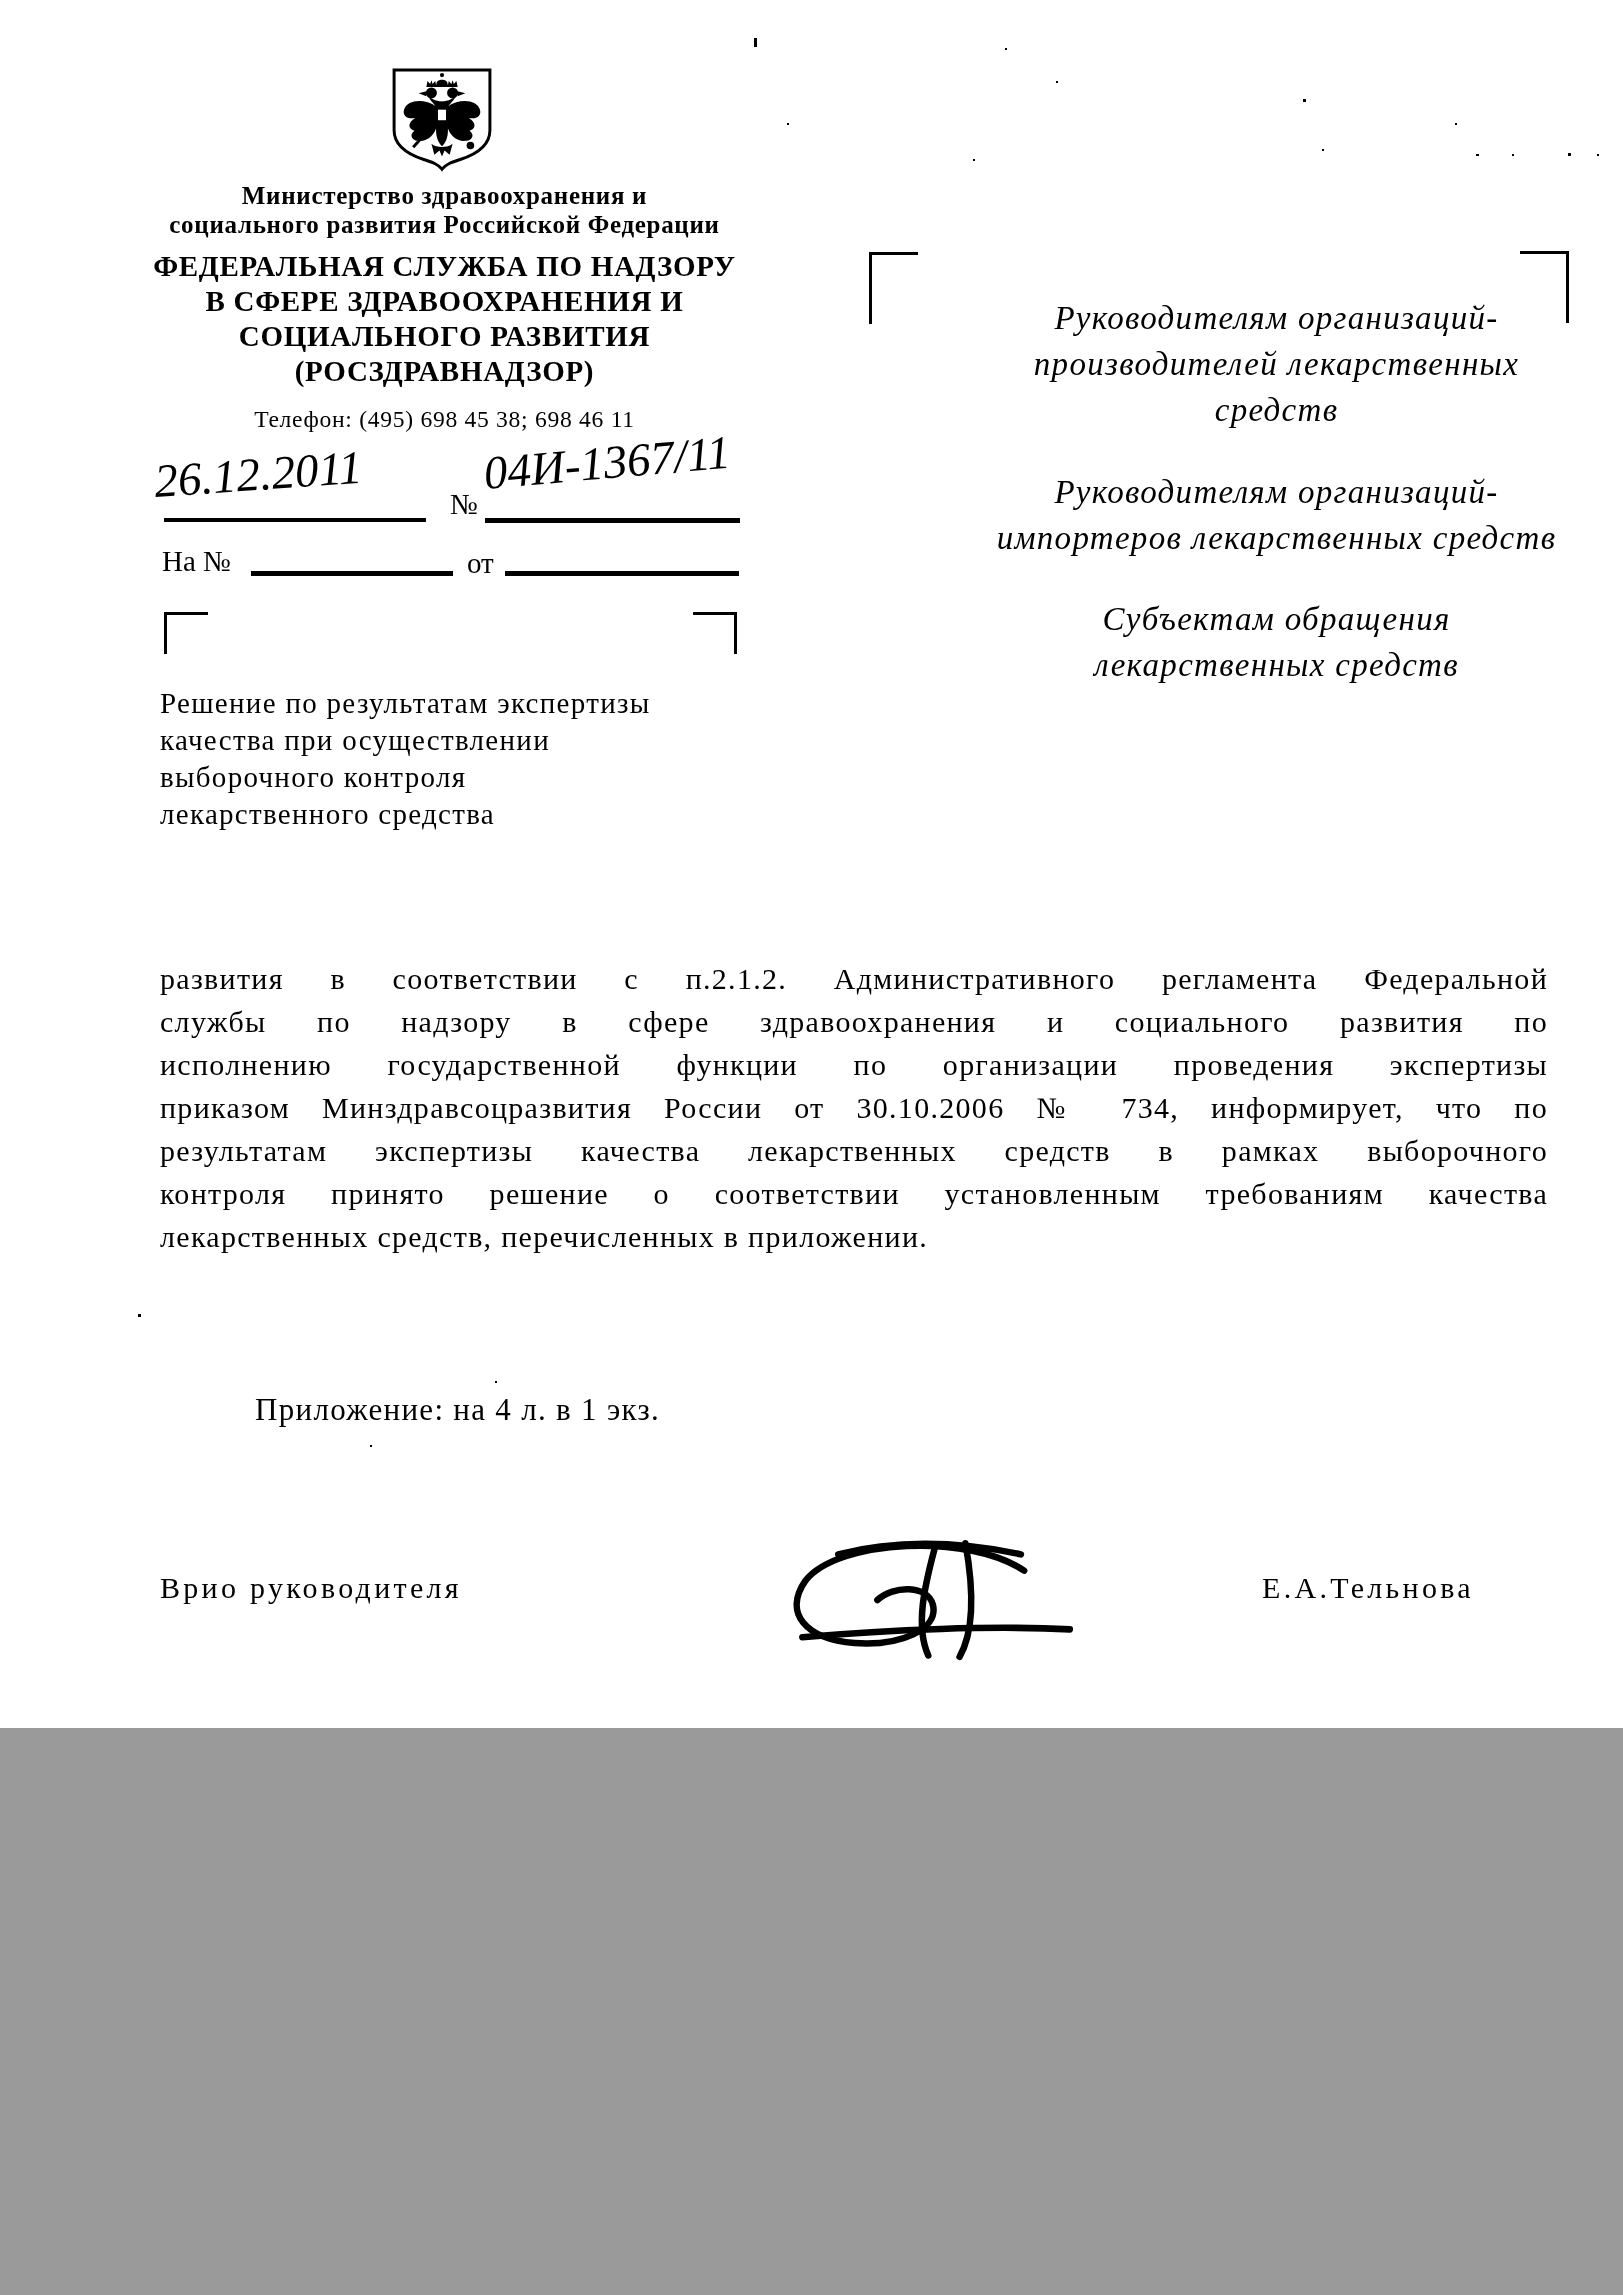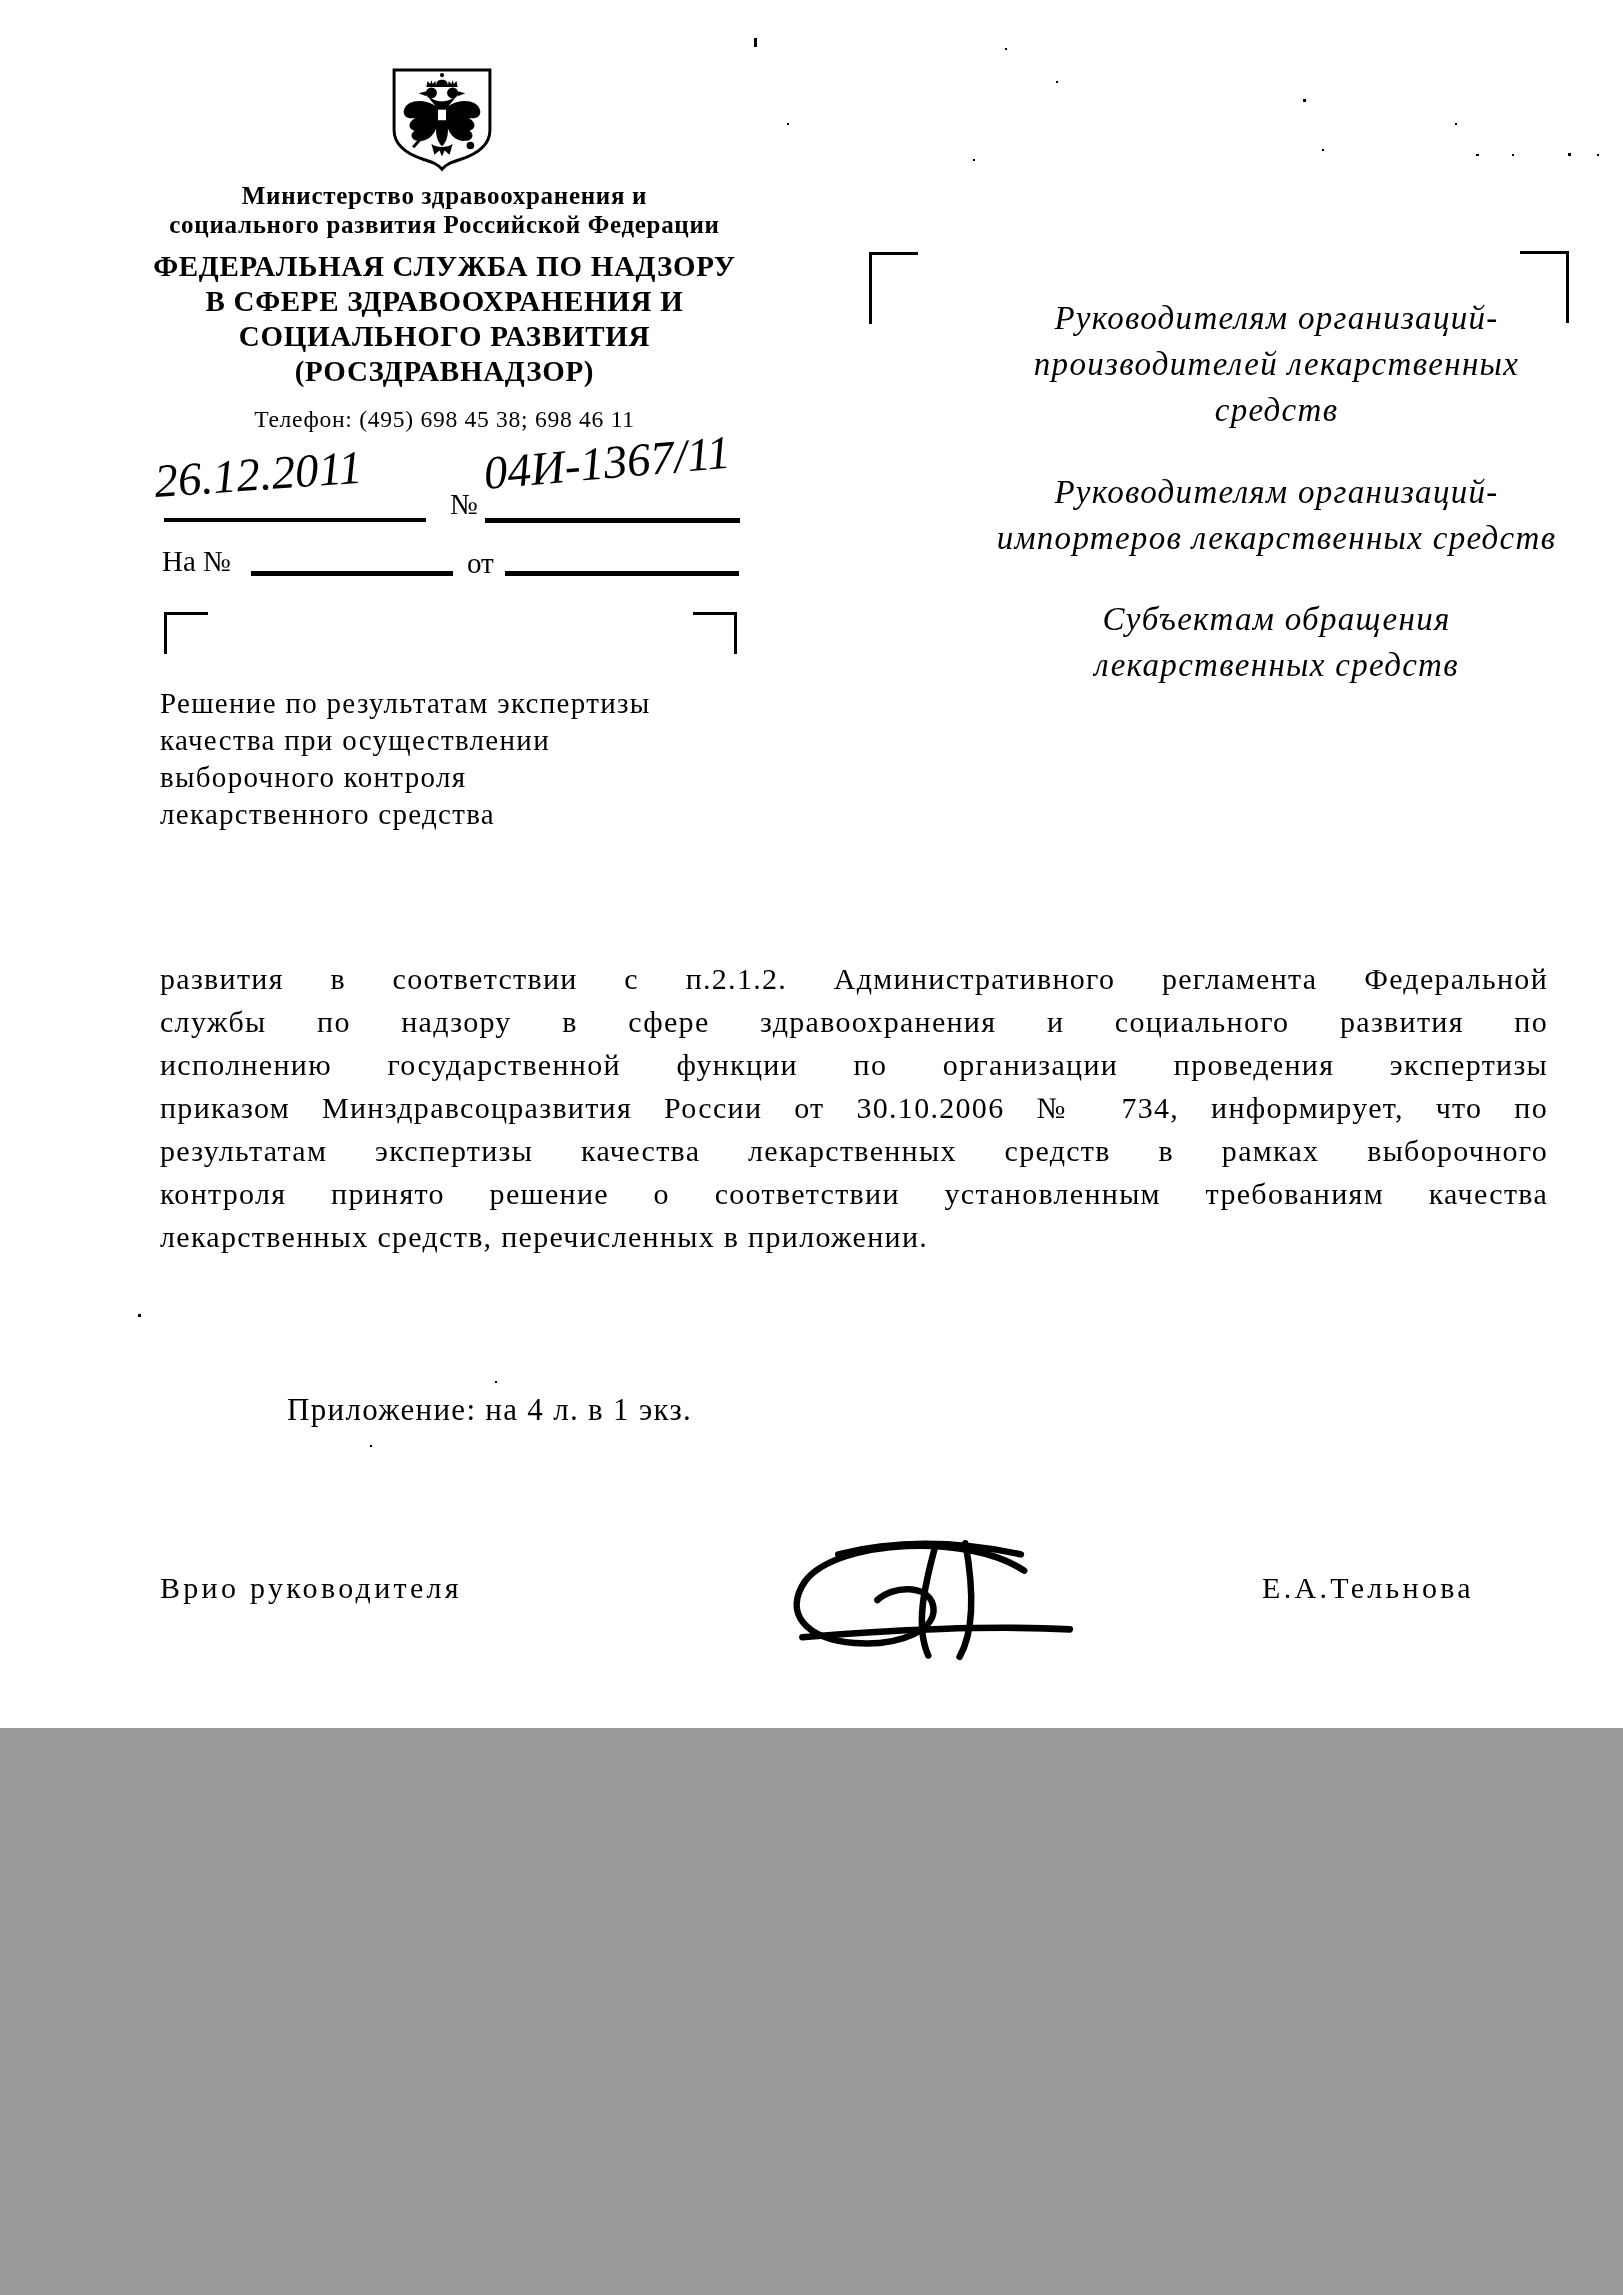--- a/index.html
+++ b/index.html
@@ -21,21 +21,21 @@
   .c-tl{border-top:3.9px solid #000;border-left:3.9px solid #000;}
   .c-tr{border-top:3.9px solid #000;border-right:3.9px solid #000;}
   
   .subject{position:absolute;left:160px;top:685px;font-size:29px;line-height:37px;letter-spacing:1.3px;}
   
   .rgroup{position:absolute;left:982px;width:589px;text-align:center;font-size:33px;line-height:46px;letter-spacing:1.3px;font-style:italic;}
   
   .body{position:absolute;left:160px;top:957px;width:1388px;font-size:30px;line-height:43px;letter-spacing:1.3px;}
   .jl{text-align:justify;text-align-last:justify;}
   .ind{text-indent:141px;}
-  .attach{position:absolute;left:255px;top:1393px;font-size:31px;letter-spacing:1.3px;line-height:1.1;margin-left:32px;}
+  .attach{position:absolute;left:255px;top:1393px;font-size:31px;letter-spacing:1.3px;line-height:1.1;}
   .signrow{position:absolute;font-size:30px;letter-spacing:3.3px;line-height:1.1;}
   .exec{position:absolute;left:162px;font-size:23.6px;letter-spacing:0.7px;line-height:1.1;}
   .sp{position:absolute;background:#000;}
   .bar{position:absolute;background:#000;}
 </style>
 </head>
 <body>
 
 <div id="page">
 

